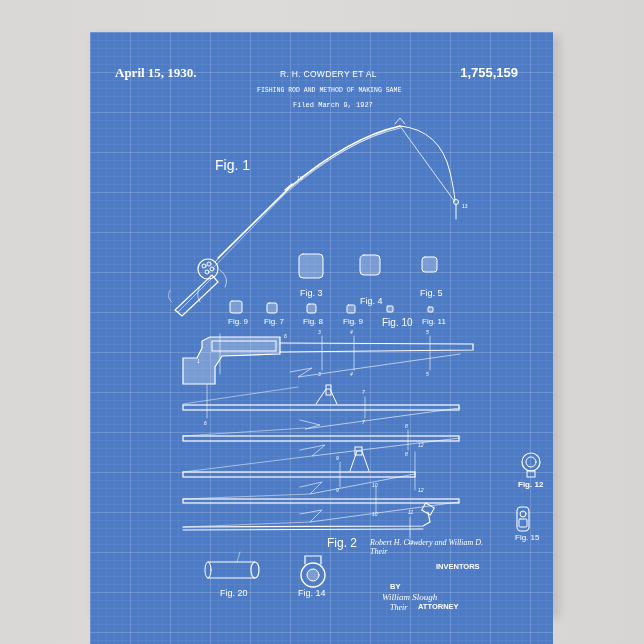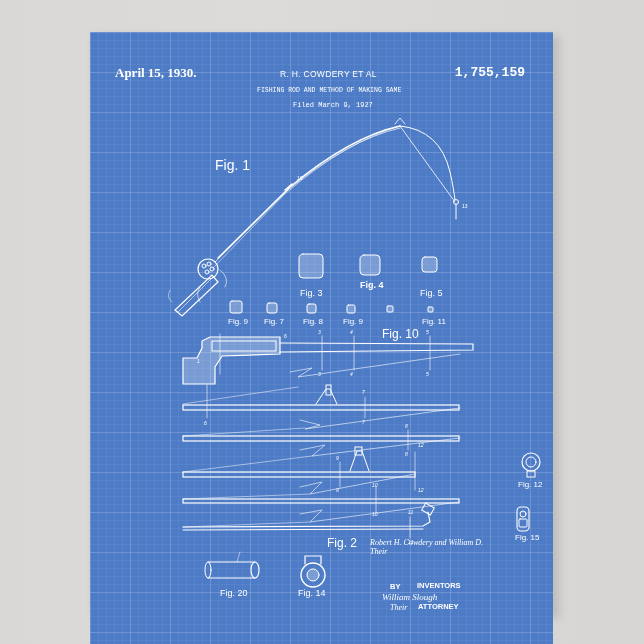--- a/index.html
+++ b/index.html
@@ -19,21 +19,21 @@
     background-image:
       linear-gradient(rgba(255,255,255,0.13) 1px, transparent 1px),
       linear-gradient(90deg, rgba(255,255,255,0.13) 1px, transparent 1px),
       linear-gradient(rgba(255,255,255,0.05) 1px, transparent 1px),
       linear-gradient(90deg, rgba(255,255,255,0.05) 1px, transparent 1px);
     background-size:40px 40px,40px 40px,8px 8px,8px 8px;
     overflow:hidden;
   }
   .hdr { position:absolute; color:#fff; white-space:nowrap; }
   .date { left:25px; top:33px; font-family:"Liberation Serif", serif; font-weight:bold; font-size:13px; }
-  .patno { right:28px; top:33px; font-family:Liberation Mono, monospace; font-weight:bold; font-size:13px; }
+  .patno { right:35px; top:33px; font-family:Liberation Sans, sans-serif; font-weight:bold; font-size:13px; }
   .inventor { left:190px; top:37px; font-size:8.5px; letter-spacing:0.3px; }
   .subtitle { left:167px; top:55px; font-family:"Liberation Mono", monospace; font-size:6.5px; }
   .filed { left:203px; top:69px; font-family:"Liberation Mono", monospace; font-size:7px; }
   svg.drawing { position:absolute; left:0; top:0; }
   .lbl { fill:#fff; font-family:"Liberation Sans", sans-serif; }
   .fig { position:absolute; color:#fff; font-size:9px; white-space:nowrap; }
   .fig-big { font-size:14px; }
   .sig { position:absolute; color:#fff; font-family:"Liberation Serif", serif; font-style:italic; font-size:8px; white-space:nowrap; }
   .caps { position:absolute; color:#fff; font-weight:bold; font-size:7.5px; white-space:nowrap; }
 </style>
@@ -179,33 +179,33 @@
 
     <g>
       <circle cx="223" cy="543" r="12" stroke-width="1.4"></circle>
       <circle cx="223" cy="543" r="6" fill="rgba(255,255,255,0.25)"></circle>
       <path d="M215 532 L215 524 L231 524 L231 532" stroke-width="1.2"></path>
     </g>
   </svg>
 
   <div class="fig fig-big" style="left:125px;top:125px;">Fig. 1</div>
   <div class="fig" style="left:210px;top:256px;">Fig. 3</div>
-  <div class="fig" style="left:270px;top:248px;font-weight:bold;">Fig. 4</div>
+  <div class="fig" style="left:270px;top:264px;">Fig. 4</div>
   <div class="fig" style="left:330px;top:256px;">Fig. 5</div>
   <div class="fig" style="left:138px;top:285px;font-size:8px;">Fig. 9</div>
   <div class="fig" style="left:174px;top:285px;font-size:8px;">Fig. 7</div>
   <div class="fig" style="left:213px;top:285px;font-size:8px;">Fig. 8</div>
   <div class="fig" style="left:253px;top:285px;font-size:8px;">Fig. 9</div>
-  <div class="fig" style="left:292px;top:295px;font-size:12px;text-align:center;">Fig. 10</div>
+  <div class="fig" style="left:292px;top:285px;font-size:10px;text-align:center;">Fig. 10</div>
   <div class="fig" style="left:332px;top:285px;font-size:8px;">Fig. 11</div>
-  <div class="fig" style="left:428px;top:448px;font-size:8px;">Fig. 12</div>
+  <div class="fig" style="left:428px;top:448px;font-size:8px;font-weight:bold;">Fig. 12</div>
   <div class="fig" style="left:425px;top:501px;font-size:8px;">Fig. 15</div>
   <div class="fig fig-big" style="left:237px;top:504px;font-size:12px;">Fig. 2</div>
   <div class="fig" style="left:130px;top:556px;">Fig. 20</div>
   <div class="fig" style="left:208px;top:556px;">Fig. 14</div>
 
   <div class="sig" style="left:280px;top:506px;width:120px;white-space:normal;line-height:9px;">Robert H. Cowdery and William D. Their</div>
-  <div class="caps" style="left:327px;top:530px;margin-top:19px;">INVENTORS</div>
+  <div class="caps" style="left:346px;top:530px;">INVENTORS</div>
   <div class="caps" style="left:300px;top:550px;">BY</div>
   <div class="sig" style="left:292px;top:560px;font-size:9px;">William Slough</div>
   <div class="sig" style="left:300px;top:571px;">Their</div>
   <div class="caps" style="left:328px;top:570px;">ATTORNEY</div>
 </div>
 
 </body></html>

